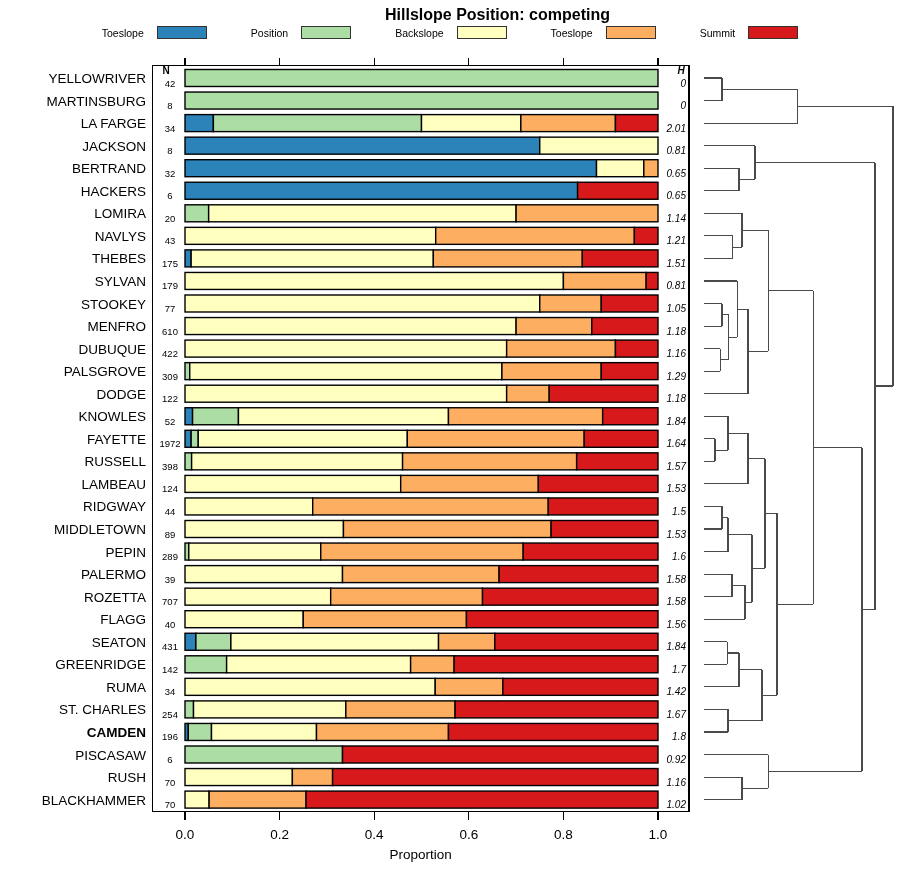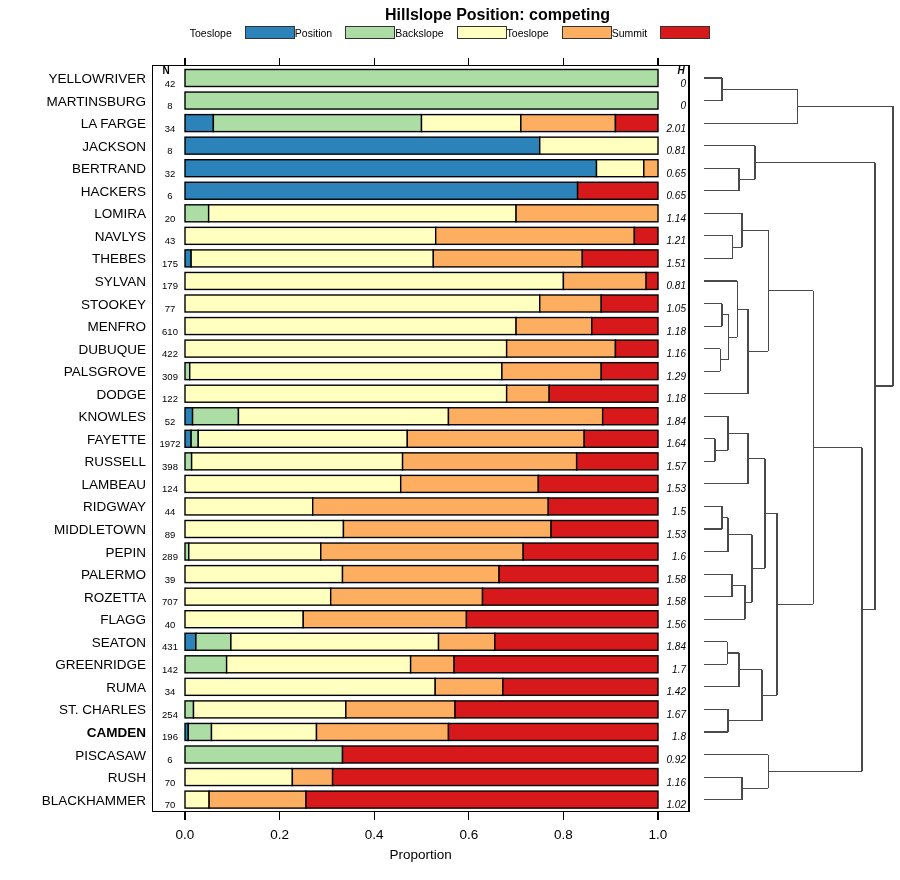--- a/index.html
+++ b/index.html
@@ -6,21 +6,21 @@
   #figure{
     position:relative;width:900px;height:880px;background:#ffffff;overflow:hidden;
     font-family:"Liberation Sans",sans-serif;
   }
   #chart-title{
     position:absolute;top:6px;left:95px;right:0;text-align:center;
     font-size:16px;font-weight:bold;color:#000;
   }
   #legend{
     position:absolute;top:26px;left:0;width:100%;
-    display:flex;justify-content:center;align-items:center;
+    display:flex;justify-content:center;align-items:center;gap:44px;
   }
   .legend-item{display:flex;align-items:center;}
   .legend-label{font-size:10.5px;color:#000;margin-right:13px;}
   .legend-swatch{width:50px;height:13px;border:1.4px solid #333;box-sizing:border-box;}
   #plot-svg{position:absolute;left:0;top:0;}
   text{fill:#000;}
 </style>
 </head>
 <body>
 

